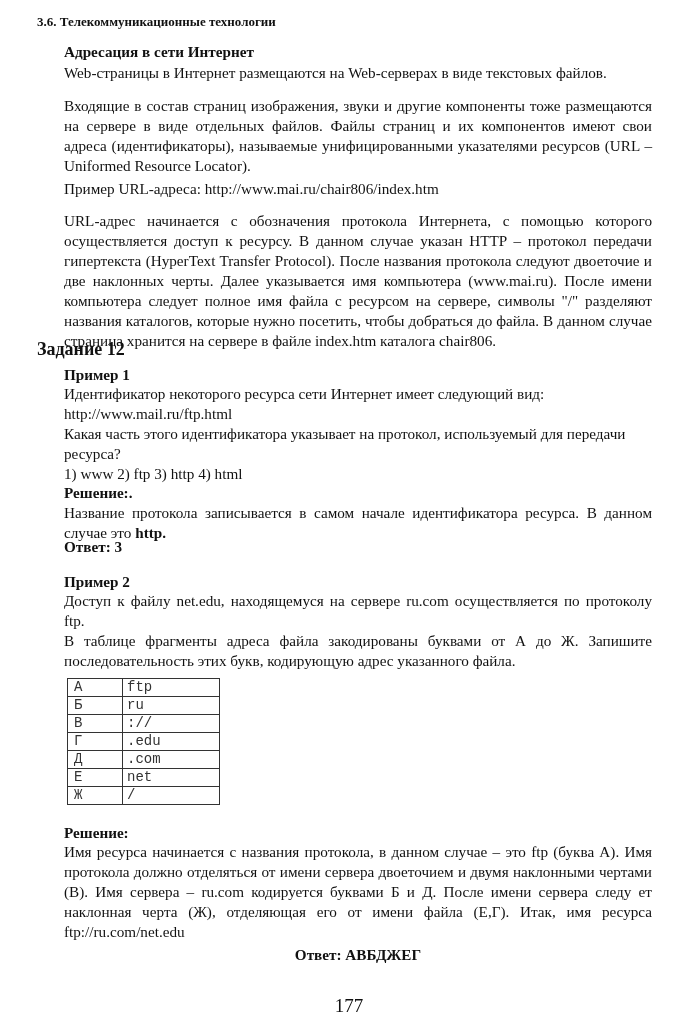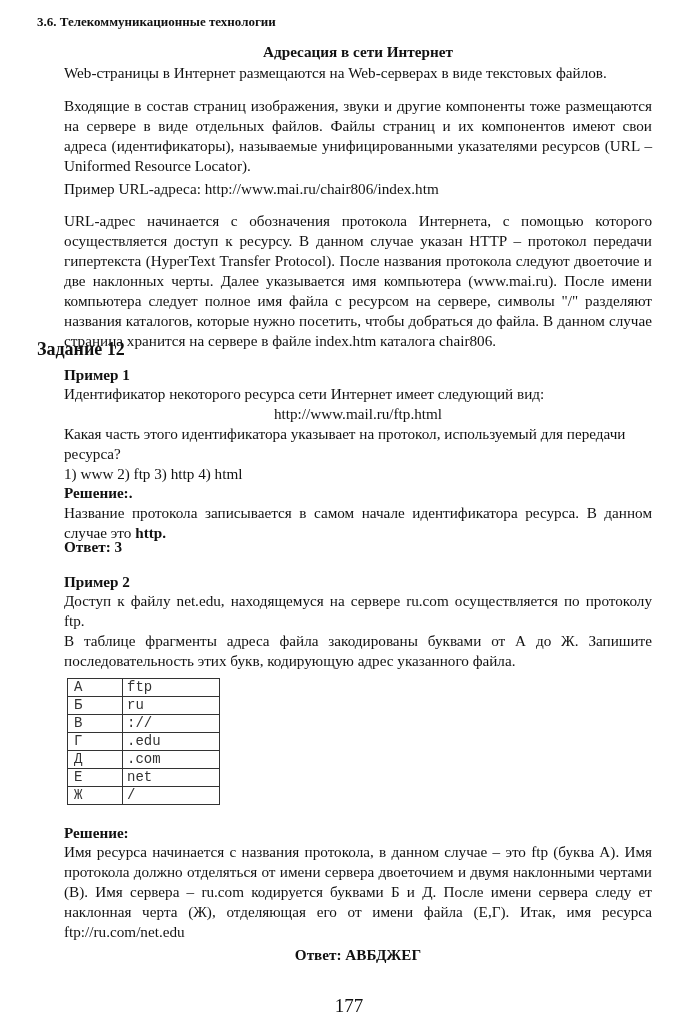--- a/index.html
+++ b/index.html
@@ -19,35 +19,35 @@
   table.codes td.v { width: 92px; padding-left: 4px; }
   .pagenum { position: absolute; left: 0; width: 698px; top: 995px; text-align: center; font-size: 19px; }
 </style>
 </head>
 <body>
 
 <div class="page">
 
   <div class="h1">3.6. Телекоммуникационные технологии</div>
 
-  <div class="blk h2" style="top:42px;text-align:center;">Адресация в сети Интернет</div>
+  <div class="blk h2" style="top:42px;">Адресация в сети Интернет</div>
 
   <div class="blk" style="top:63px;">Web-страницы в Интернет размещаются на Web-серверах в виде текстовых файлов.</div>
 
   <div class="blk just" style="top:96px;">Входящие в состав страниц изображения, звуки и другие компоненты тоже размещаются на сервере в виде отдельных файлов. Файлы страниц и их компонентов имеют свои адреса (идентификаторы), называемые унифицированными указателями ресурсов (URL – Uniformed Resource Locator).</div>
 
   <div class="blk" style="top:179px;">Пример URL-адреса: http://www.mai.ru/chair806/index.htm</div>
 
   <div class="blk just" style="top:211px;">URL-адрес начинается с обозначения протокола Интернета, с помощью которого осуществляется доступ к ресурсу. В данном случае указан HTTP – протокол передачи гипертекста (HyperText Transfer Protocol). После названия протокола следуют двоеточие и две наклонных черты. Далее указывается имя компьютера (www.mai.ru). После имени компьютера следует полное имя файла с ресурсом на сервере, символы "/" разделяют названия каталогов, которые нужно посетить, чтобы добраться до файла. В данном случае страница хранится на сервере в файле index.htm каталога chair806.</div>
 
   <div class="task" style="top:339px;">Задание 12</div>
 
   <div class="blk h2" style="top:365px;">Пример 1</div>
   <div class="blk" style="top:384px;">Идентификатор некоторого ресурса сети Интернет имеет следующий вид:</div>
-  <div class="blk" style="top:404px;text-align:center;">http://www.mail.ru/ftp.html</div>
+  <div class="blk" style="top:404px;">http://www.mail.ru/ftp.html</div>
   <div class="blk" style="top:424px;">Какая часть этого идентификатора указывает на протокол, используемый для передачи ресурса?</div>
   <div class="blk" style="top:464px;">1) www 2) ftp 3) http 4) html</div>
   <div class="blk h2" style="top:483px;">Решение:.</div>
   <div class="blk just" style="top:503px;"><span>Название протокола записывается в самом начале идентификатора ресурса. В данном случае это </span><b class="inl">http.</b></div>
   <div class="blk h2" style="top:537px;">Ответ: 3</div>
 
   <div class="blk h2" style="top:572px;">Пример 2</div>
   <div class="blk just" style="top:591px;">Доступ к файлу net.edu, находящемуся на сервере ru.com осуществляется по протоколу ftp.</div>
   <div class="blk just" style="top:631px;">В таблице фрагменты адреса файла закодированы буквами от А до Ж. Запишите последовательность этих букв, кодирующую адрес указанного файла.</div>
 

